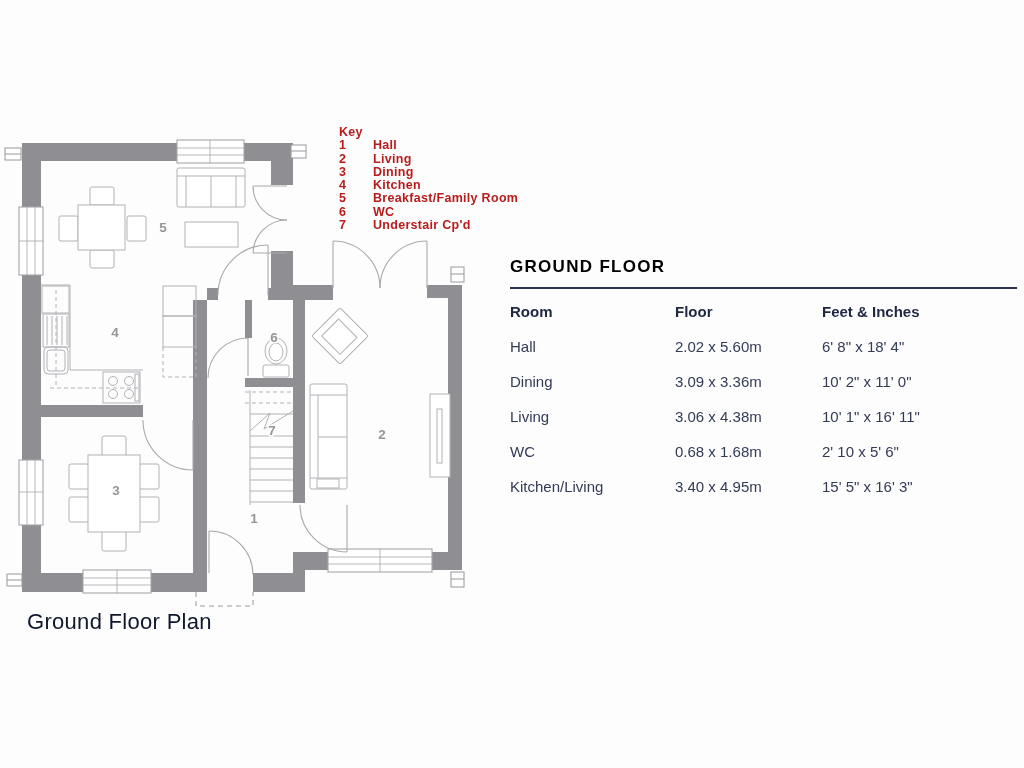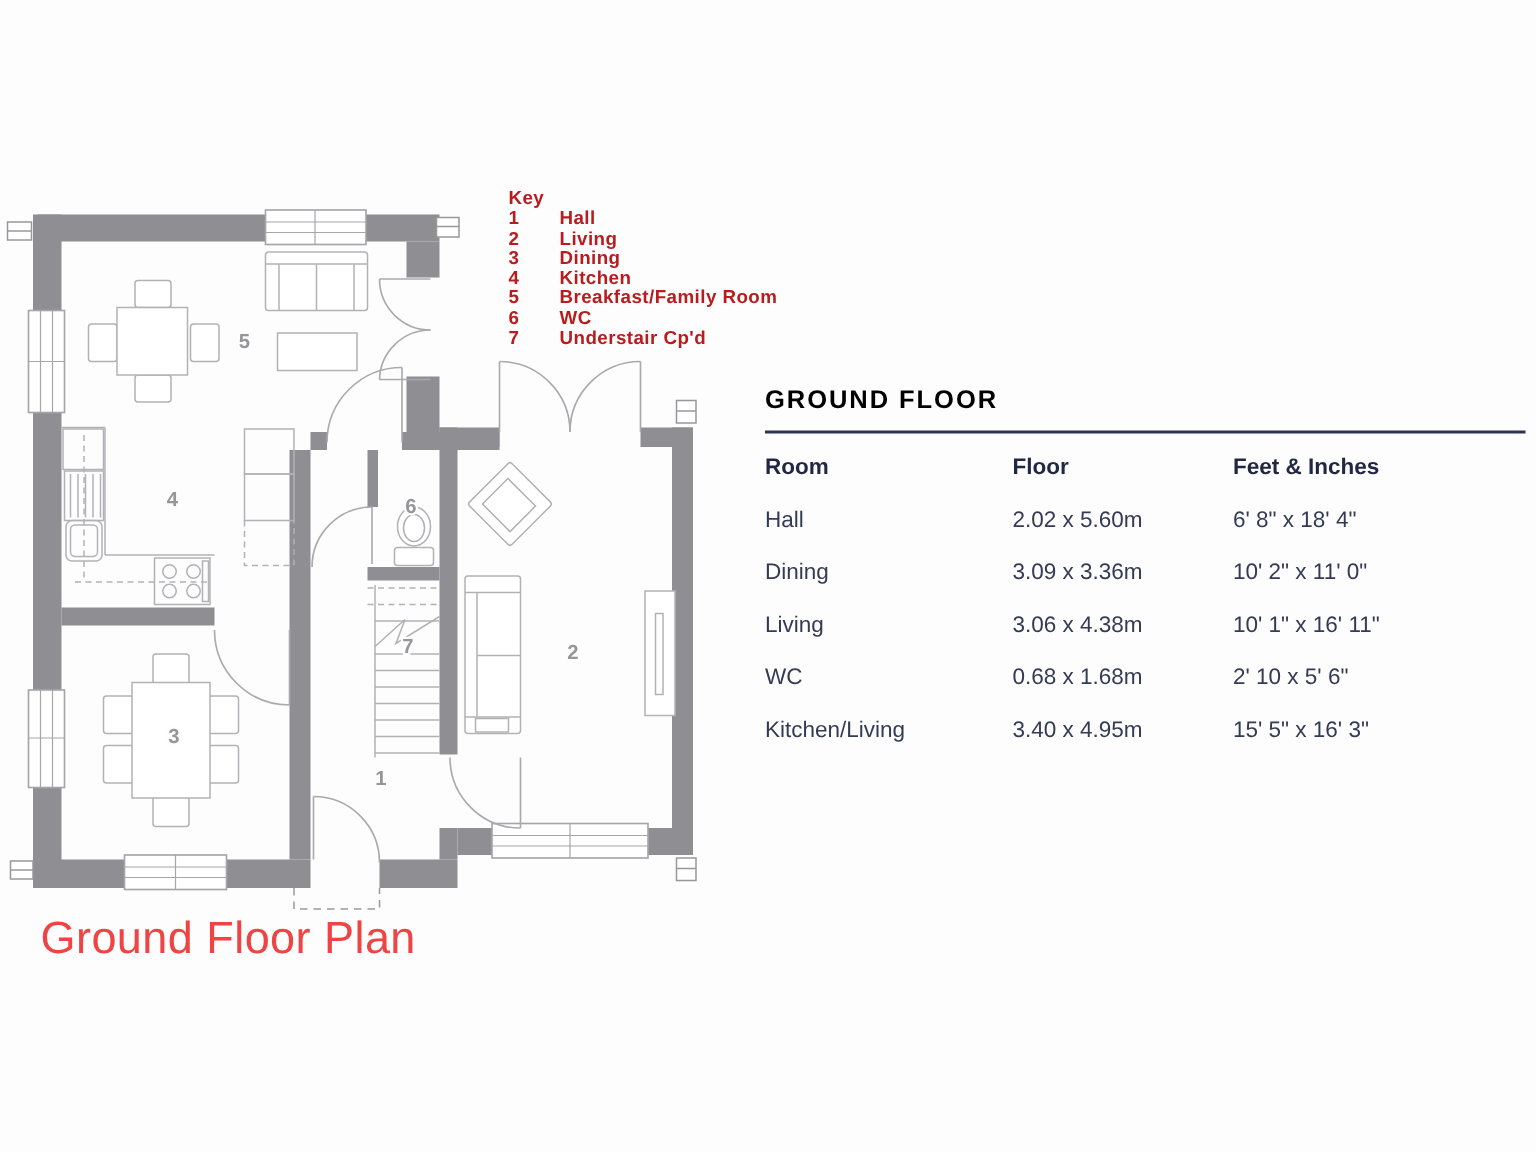--- a/index.html
+++ b/index.html
@@ -15,21 +15,21 @@
     position:absolute;left:339px;top:126px;
     color:#b91c1c;font-size:12.5px;line-height:13.3px;
     font-weight:600;letter-spacing:.3px;
   }
   .key-title{margin:0 0 0 0;}
   .key-row{display:flex;}
   .key-num{width:34px;flex:0 0 34px;}
 
   .caption{
     position:absolute;left:27px;top:609px;
-    font-size:30px;color:#ef4444;letter-spacing:.3px;font-weight:400;
+    font-size:22px;color:#0f172a;letter-spacing:.3px;font-weight:400;
   }
 
   .panel{position:absolute;left:510px;top:256px;width:507px;}
   .panel-title{
     font-size:17px;font-weight:700;letter-spacing:1.3px;
     color:#000000;line-height:22px;
   }
   .panel-rule{border:none;border-top:2px solid #2b3350;margin:9px 0 0 0;}
   .tbl{
     display:grid;grid-template-columns:165px 147px 1fr;

